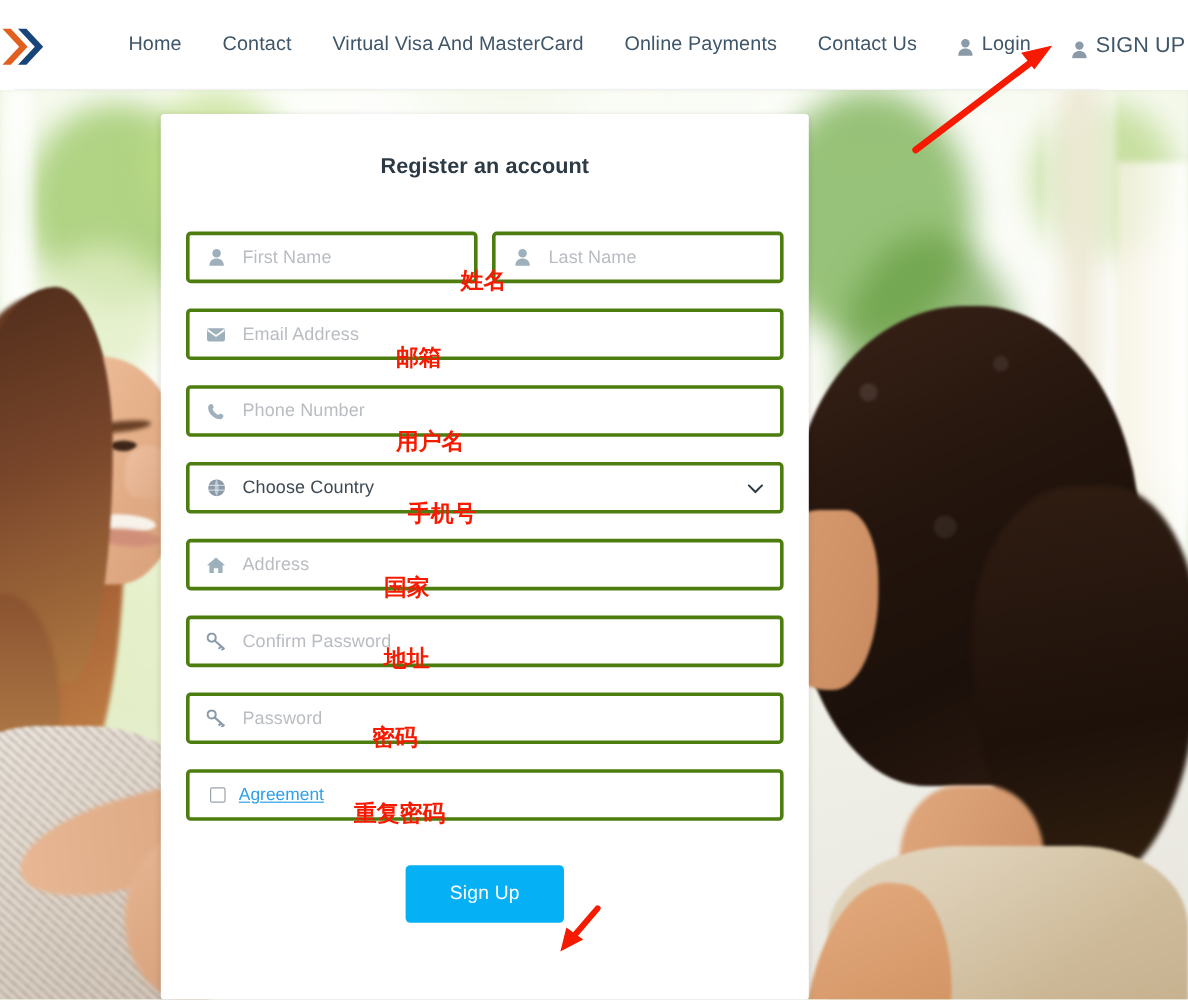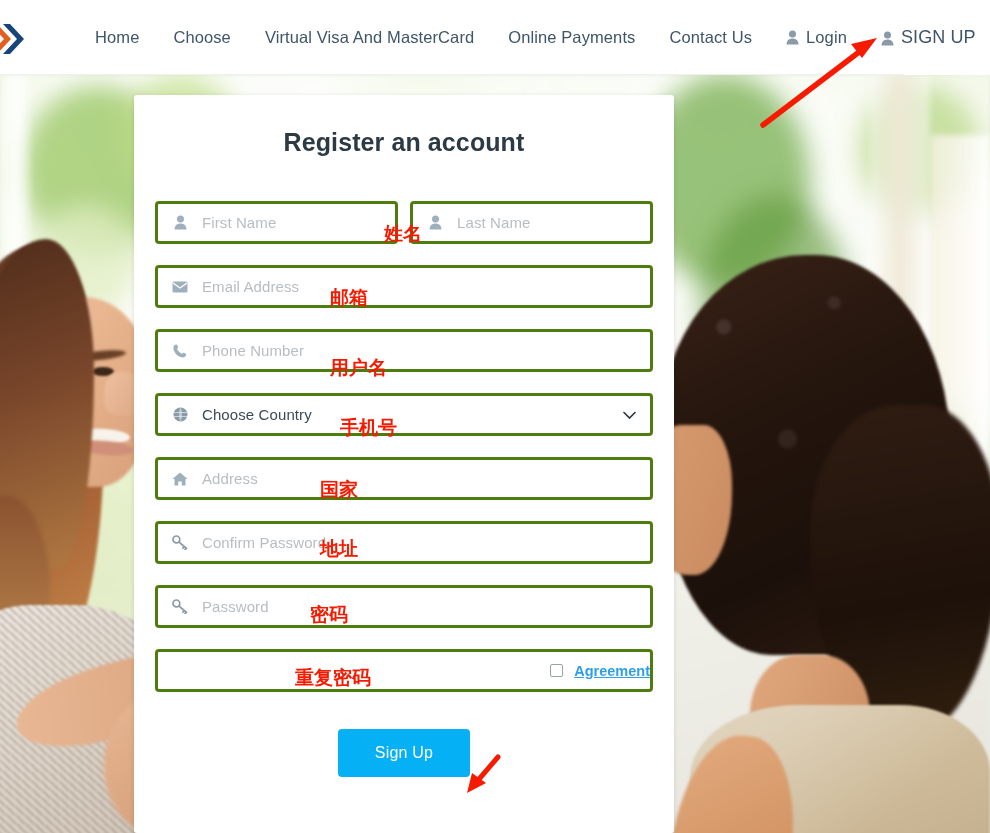--- a/index.html
+++ b/index.html
@@ -174,21 +174,21 @@
   .wR .armR {
     position: absolute; left: 10px; top: 480px; width: 120px; height: 250px;
     background: linear-gradient(150deg,#e3ab80 0%, #d0915f 60%, #bd7e50 100%);
     border-radius: 50% 42% 40% 48%;
     filter: blur(1.5px); transform: rotate(6deg);
   }
 
   
   .navbar {
     position: absolute;
-    left: 0; top: 0;
+    left: 12px; top: 0;
     width: 904px; height: 75px;
     background: #ffffff;
     display: flex;
     align-items: center;
     z-index: 40;
     border-bottom: 1px solid #f0f0f0;
   }
   .logo {
     position: absolute;
     left: -12px; top: 22px;
@@ -202,39 +202,39 @@
   }
   .nav-link {
     color: #3f5568;
     font-size: 16.5px;
     letter-spacing: .1px;
     text-decoration: none;
     padding: 0 17px;
     white-space: nowrap;
     cursor: pointer;
   }
-  .nav-link.has-icon { display: flex; align-items: center; gap: 7px; }
+  .nav-link.has-icon { display: flex; align-items: flex-end; gap: 7px; }
   .nav-link.signup { font-size: 18px; }
   .user-ico { display: inline-block; width: 13px; height: 15px; flex: none; }
 
   
   .card {
     position: absolute;
     left: 134px; top: 95px;
     width: 540px;
     height: 738px;
     background: #ffffff;
     border-radius: 3px;
     box-shadow: 0 1px 5px rgba(0,0,0,.12);
     z-index: 20;
   }
   .card-title {
     text-align: center;
     color: #2b3a45;
-    font-size: 25px;
+    font-size: 18px;
     font-weight: bold;
     padding-top: 33px;
     letter-spacing: .1px;
   }
   .form {
     padding: 0 21px;
     margin-top: 44px;
   }
   .row { display: flex; gap: 12px; }
   .field {
@@ -263,21 +263,21 @@
   }
   .field .f-text.value { color: #3d4a54; }
   .field .chev {
     position: absolute;
     right: 14px; top: 50%;
     transform: translateY(-50%);
     color: #2f3b44;
     font-size: 13px;
   }
   
-  .field.agreement { justify-content: flex-end; padding-left: 17px; gap: 11px; font-weight: bold; }
+  .field.agreement { justify-content: flex-start; padding-left: 17px; gap: 11px; }
   .chk {
     width: 13px; height: 13px;
     border: 1px solid #9aa3ab;
     border-radius: 2px;
     background: #fff;
     flex: none;
     cursor: pointer;
   }
   .agree-link {
     font-size: 14.5px;
@@ -359,21 +359,21 @@
 <div class="navbar">
   <div class="logo">
     <svg width="40" height="34" viewBox="0 0 40 34">
       <path d="M2 2 L16 17 L2 32 L9 32 L23 17 L9 2 Z" fill="#e2601f"></path>
       <path d="M15 2 L29 17 L15 32 L22 32 L36 17 L22 2 Z" fill="#17457a"></path>
     </svg>
   </div>
 
   <div class="nav-links">
     <a class="nav-link">Home</a>
-    <a class="nav-link">Choose</a>
+    <a class="nav-link">Contact</a>
     <a class="nav-link">Virtual Visa And MasterCard</a>
     <a class="nav-link">Online Payments</a>
     <a class="nav-link">Contact Us</a>
 
     <a class="nav-link has-icon">
       <span class="user-ico">
         <svg width="13" height="15" viewBox="0 0 13 15">
             <circle cx="6.5" cy="4" r="3.5" fill="#8a9aa8"></circle>
             <path d="M0.5 14.5 C0.5 10.4 3.2 8.4 6.5 8.4 C9.8 8.4 12.5 10.4 12.5 14.5 Z" fill="#8a9aa8"></path>
           </svg>

